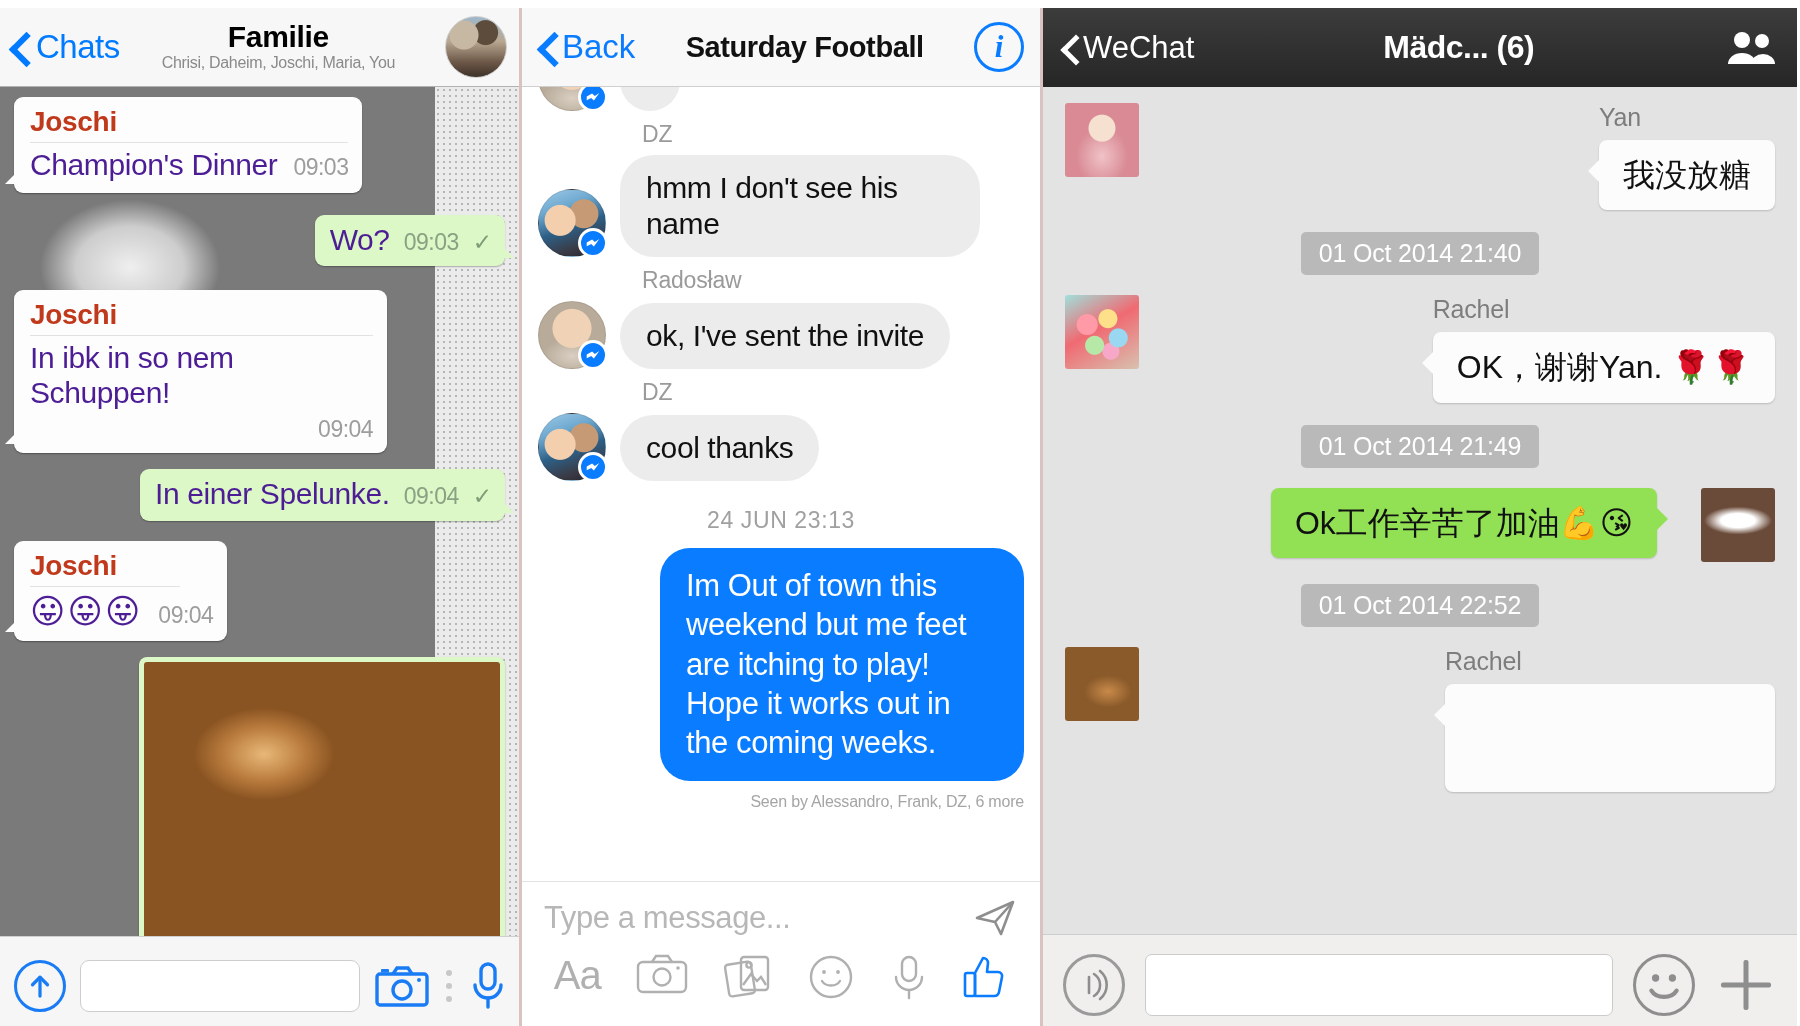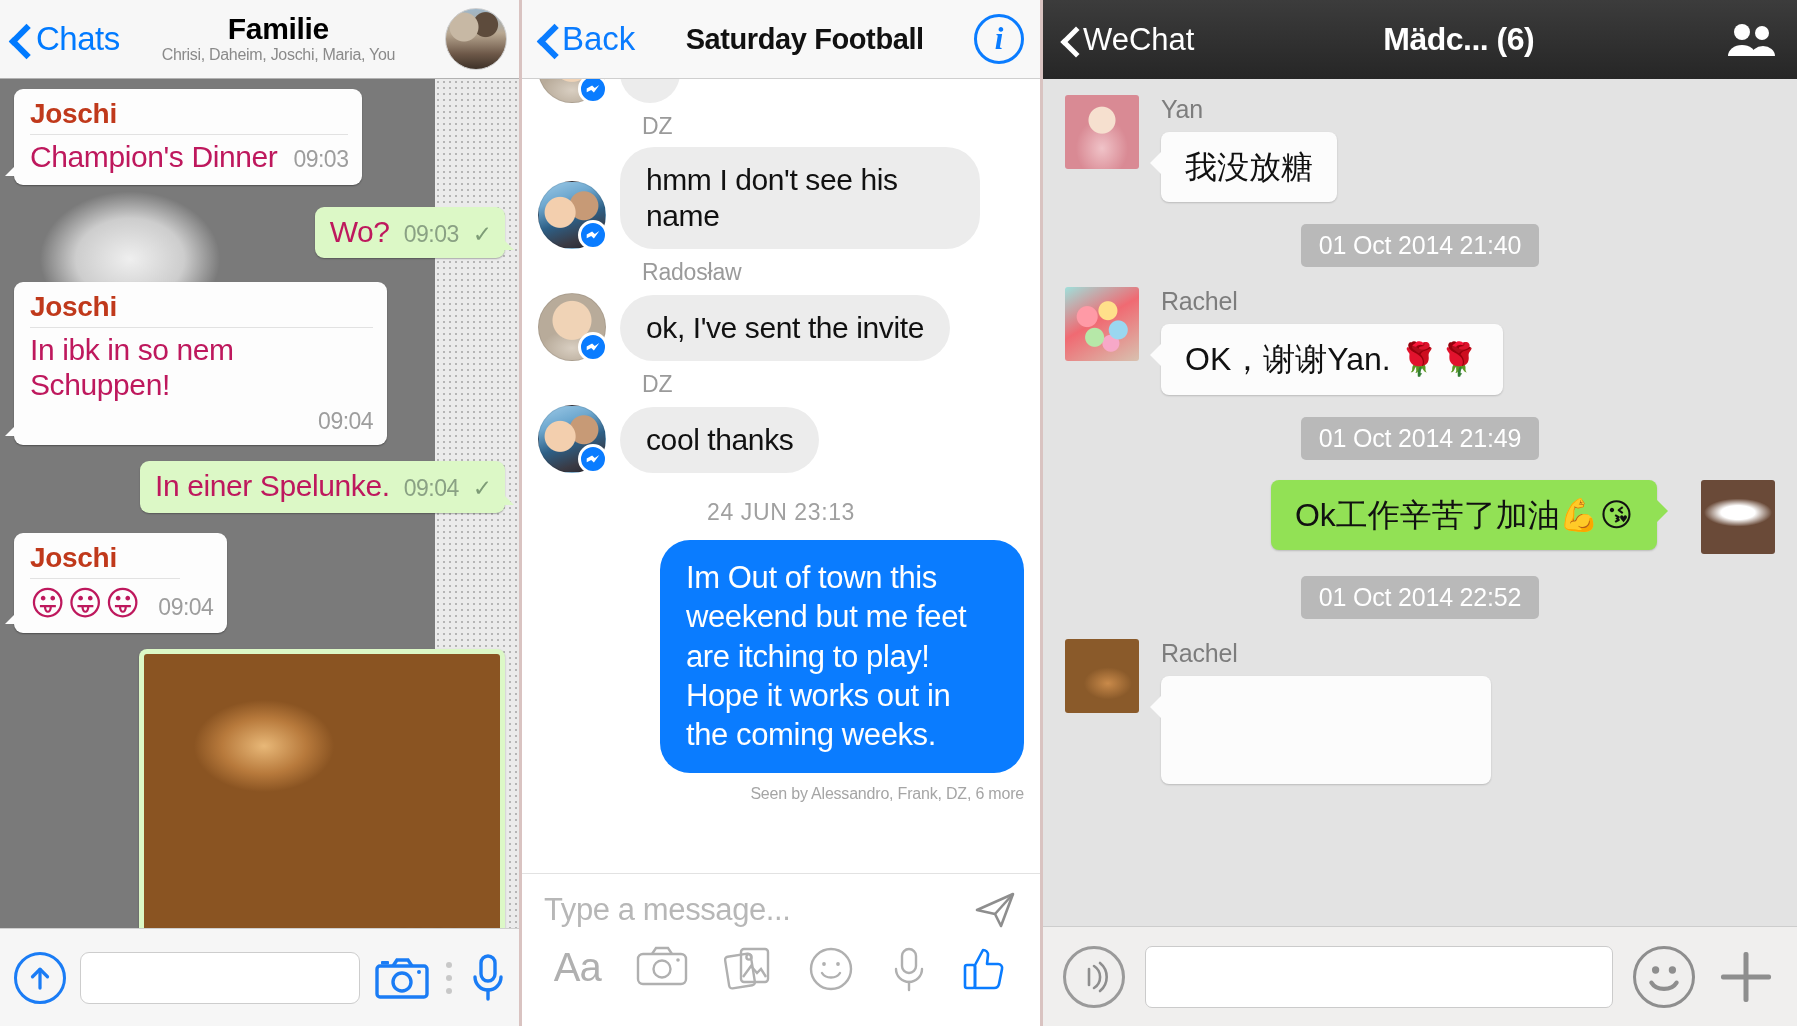--- a/index.html
+++ b/index.html
@@ -2,21 +2,21 @@
 <html><head>
 <meta charset="utf-8">
 <style>
   * { box-sizing: border-box; margin: 0; padding: 0; }
   html, body {
     width: 1800px; height: 1026px;
     background: #fff;
     font-family: "Liberation Sans", "DejaVu Sans", sans-serif;
     overflow: hidden;
   }
-  .screen { display: flex; width: 1800px; height: 1010px; }
+  .screen { display: flex; width: 1800px; height: 1010px; margin-top: 8px; }
 
   
   .panel { position: relative; height: 1026px; overflow: hidden; }
   .chev {
     display:inline-block; width:20px; height:20px; position:relative; flex:0 0 auto;
   }
   .chev::before{
     content:""; position:absolute; left:6px; top:3px;
     width:14px; height:14px; border-left:5px solid currentColor; border-bottom:5px solid currentColor;
     transform: rotate(45deg);
@@ -79,21 +79,21 @@
   }
   .bub-out::after{
     content:""; position:absolute; right:-9px; bottom:8px; width:0;height:0;
     border:10px solid transparent; border-left-color:#dcf8c6; border-right:0; border-bottom:0;
   }
   .sender{
     color:#c0391b; font-weight:bold; font-size:28px; letter-spacing:-0.3px;
     border-bottom:1px solid #e2e2e2; padding-bottom:4px; margin-bottom:5px; display:block;
   }
   .msgline{ display:flex; align-items:baseline; gap:16px; }
-  .msgtext{ font-size:30px; color:#be185d; letter-spacing:-0.4px; line-height:1.15; }
+  .msgtext{ font-size:30px; color:#4c1d95; letter-spacing:-0.4px; line-height:1.15; }
   .msgtext.emoji{ font-size:34px; letter-spacing:2px; }
   .tstamp{ font-size:23px; color:#9d9d9d; white-space:nowrap; letter-spacing:-0.5px; }
   .tstamp.out{ color:#8aa184; }
   .tick{ color:#7e9c77; font-size:23px; }
 
   .p1-photo{
     position:relative; width:366px; background:#dcf8c6; border-radius:8px; padding:5px;
     box-shadow:0 1px 2px rgba(0,0,0,.3);
   }
   .p1-photo-img{
@@ -200,21 +200,21 @@
     height:79px; background:linear-gradient(180deg,#3c3c3c 0%, #262626 100%);
     display:flex; align-items:center; padding:0 18px; color:#fff;
   }
   .p3-back{ display:flex;align-items:center; font-size:31px; color:#fff; flex:0 0 auto; cursor:pointer;}
   .p3-back .chev{ width:22px;height:28px; }
   .p3-back .chev::before{ left:4px;top:5px;width:17px;height:17px;border-width:5px; }
   .p3-title{ flex:1; text-align:center; font-size:32px; font-weight:bold; letter-spacing:-0.5px;}
   .p3-people{ width:56px;height:40px;flex:0 0 auto; cursor:pointer;}
   .p3-body{ position:absolute; top:79px; left:0; right:0; bottom:100px; padding:16px 22px 0; overflow:hidden; }
 
-  .w-row{ display:flex; gap:22px; margin-bottom:4px; align-items:flex-start;}
+  .w-row{ display:flex; gap:22px; margin-bottom:4px; align-items:flex-start;justify-content:space-between;}
   .w-row.out{ justify-content:flex-end; }
   .w-av{ width:74px;height:74px;flex:0 0 auto;border-radius:3px; }
   .w-av.yan{
     background:
       radial-gradient(circle at 50% 34%, #f6e0cf 0 13px, transparent 14px),
       radial-gradient(ellipse 26px 30px at 50% 72%, #f0c3c8 0%, #d98a94 100%),
       linear-gradient(150deg,#1d1d1d 0%, #3a3226 30%, #8f8a6e 55%, #2a2a22 100%);
   }
   .w-av.zheng{
     background:

